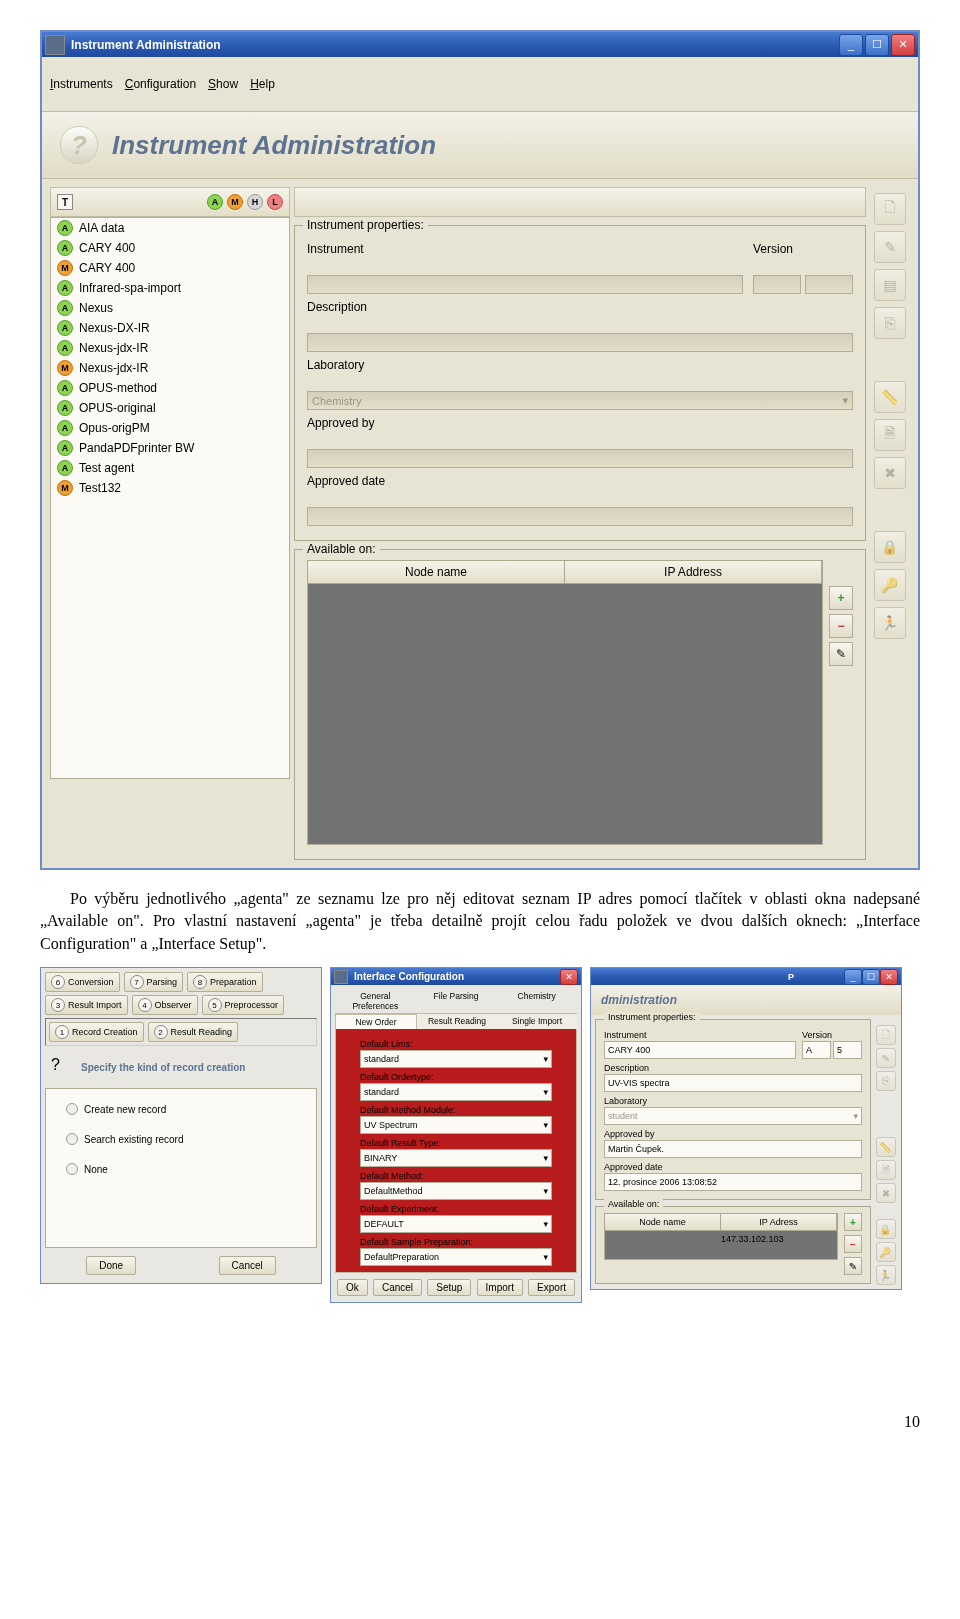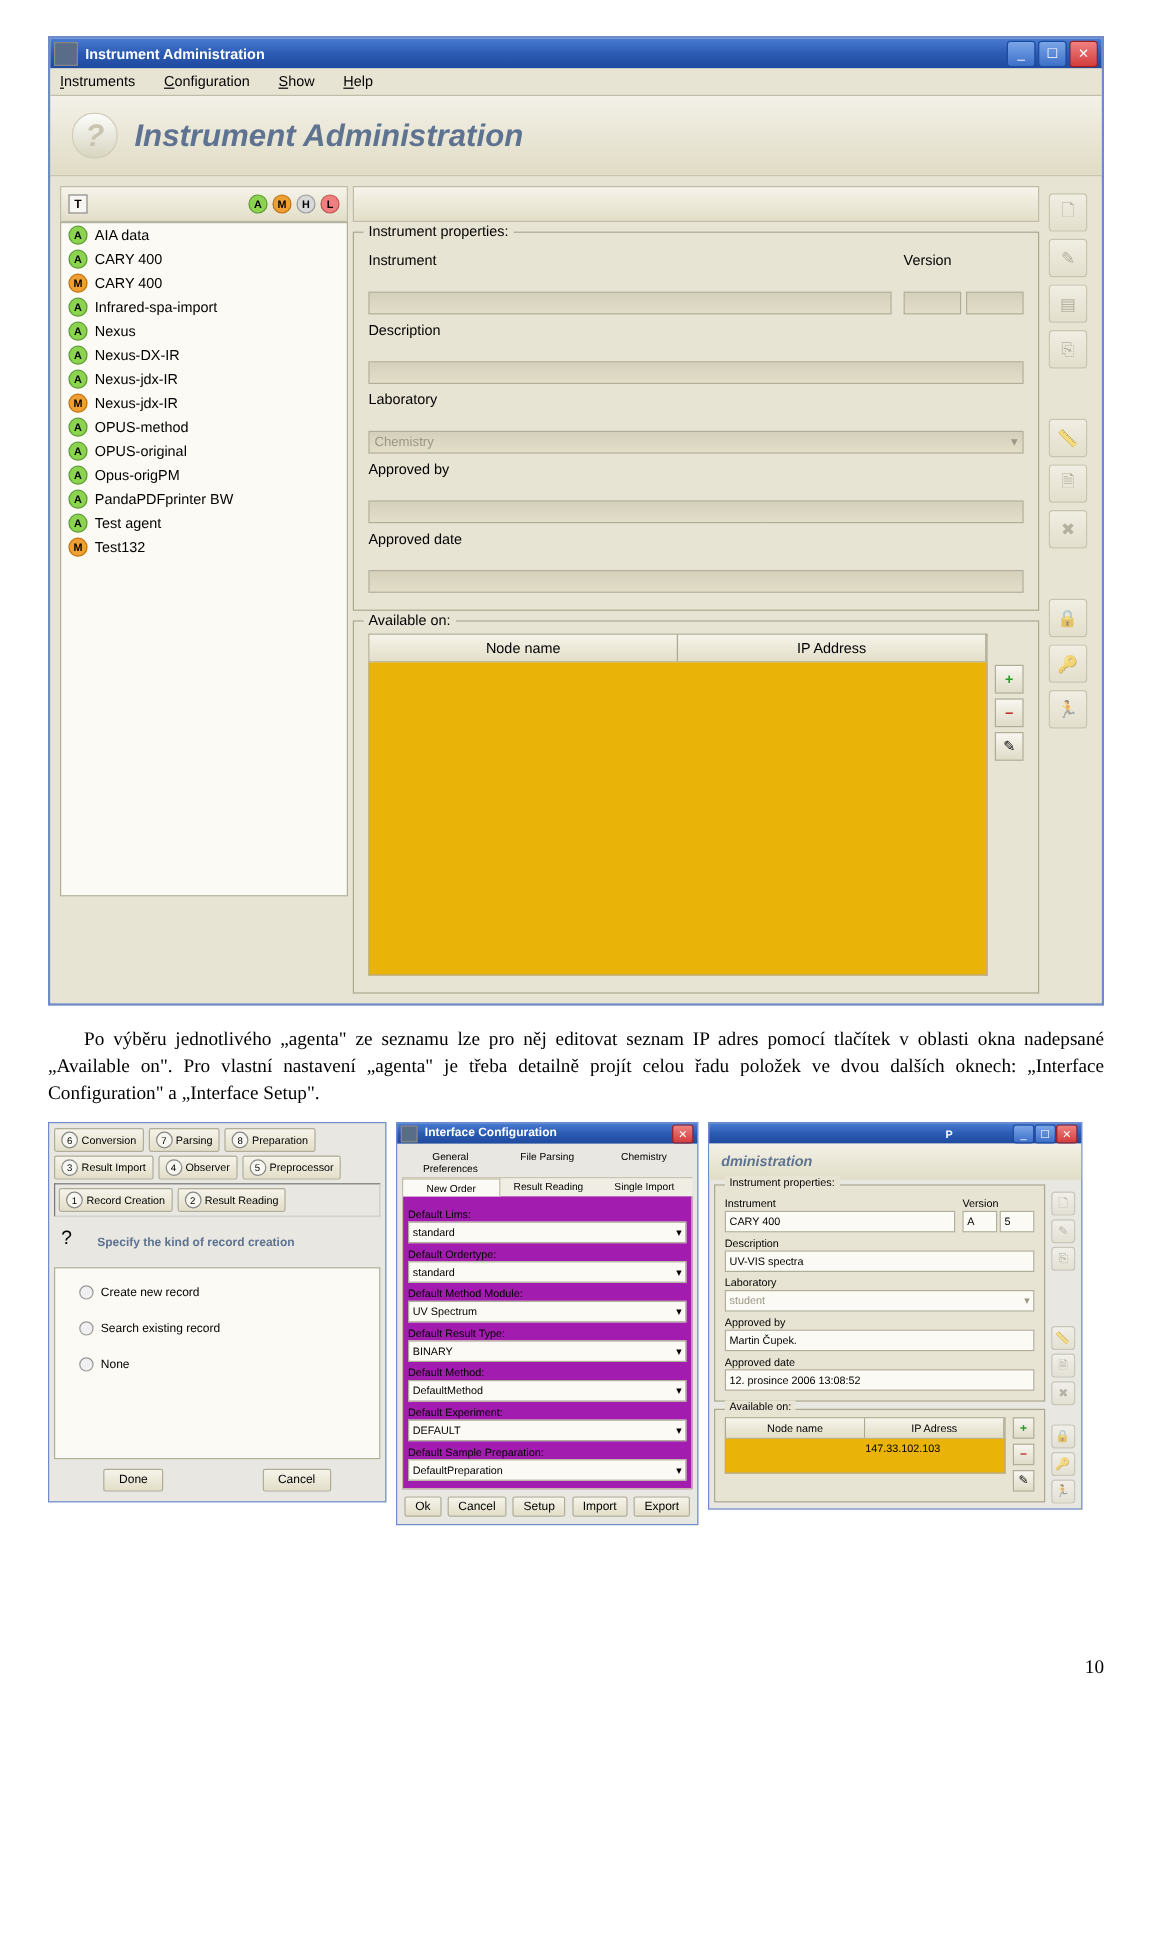--- a/index.html
+++ b/index.html
@@ -8,21 +8,21 @@
 
 
 .win { border:2px solid #6e8bcd; background:#e8e4d3; font-family:Tahoma,Arial,sans-serif; font-size:12px; margin-bottom:18px; }
 .titlebar { height:25px; background:linear-gradient(#4a7cd4,#2c5bb3 50%,#2c5bb3 50%,#1e4a9f); color:#fff; display:flex; align-items:center; padding:0 3px; }
 .title-icn { width:18px; height:18px; background:#5a6d88; margin-right:6px; border:1px solid #888; }
 .titlebar .title { flex:1; font-weight:bold; font-size:12px; }
 .winbtns { display:flex; gap:2px; }
 .winbtn { width:22px; height:20px; background:linear-gradient(#7aa6e8,#3c6fc8); border:1px solid #1e4a9f; border-radius:3px; display:flex; align-items:center; justify-content:center; color:#fff; font-size:11px; font-family:Arial; }
 .winbtn.close { background:linear-gradient(#f08080,#d43d3d); border-color:#a02020; }
 
-.menubar { background:#e8e4d3; padding:4px 8px; display:flex; gap:24px; border-bottom:1px solid #c0bca8; }
+.menubar { background:#e8e4d3; padding:20px 8px; display:flex; gap:12px; border-bottom:1px solid #c0bca8; }
 .menubar span { cursor:default; }
 
 .banner { background:linear-gradient(#f3f1e8,#e0dcc5); padding:14px 18px; display:flex; align-items:center; gap:14px; border-bottom:1px solid #c0bca8; }
 .banner .q { width:36px; height:36px; border-radius:18px; background:linear-gradient(#fcfcfa,#d8d5c0); display:flex; align-items:center; justify-content:center; color:#c8c4b0; font-size:26px; font-weight:bold; font-style:italic; border:1px solid #d0ccb8; }
 .banner .bigtitle { font-size:26px; font-weight:bold; color:#5d7391; font-style:italic; font-family:Arial,sans-serif; }
 
 .body1 { display:flex; padding:8px; gap:4px; background:#e8e4d3; min-height:600px; }
 .panelhead { background:linear-gradient(#f6f4ea,#e2dec8); border:1px solid #c0bca8; padding:3px 6px; display:flex; align-items:center; gap:4px; height:22px; }
 .smallbox { width:14px; height:14px; border:1px solid #888; background:#f8f6f0; display:inline-flex; align-items:center; justify-content:center; font-size:10px; font-weight:bold; }
 .typeicon { width:14px; height:14px; border-radius:50%; display:inline-flex; align-items:center; justify-content:center; font-size:9px; font-weight:bold; color:#000; font-family:Arial; }
@@ -38,21 +38,21 @@
 .centerpanel { flex:1; display:flex; flex-direction:column; gap:8px; }
 .group { border:1px solid #aba892; padding:10px 12px 14px; position:relative; background:#e8e4d3; }
 .group .lg { position:absolute; top:-8px; left:8px; background:#e8e4d3; padding:0 4px; font-size:12px; }
 .lbl { font-size:12px; margin-top:6px; display:block; }
 .fld { display:block; height:19px; background:linear-gradient(#d4d0bc,#e2dec8); border:1px solid #b0ad98; margin-top:19px; width:100%; box-sizing:border-box; padding:1px 4px; font-size:11px; }
 .fld.drop { display:flex; justify-content:space-between; align-items:center; }
 .fld.disabled { color:#9a9786; }
 .row2 { display:flex; gap:10px; }
 .colheader { display:flex; height:22px; border:1px solid #aba892; }
 .colheader div { background:linear-gradient(#f6f4ea,#e2dec8); border-right:1px solid #aba892; display:flex; align-items:center; justify-content:center; font-size:12px; flex:1; }
-.tablebox { background:#eab308; border:1px solid #b0ad98; border-top:none; height:260px; }
+.tablebox { background:#737373; border:1px solid #b0ad98; border-top:none; height:260px; }
 .sidebtns { display:flex; flex-direction:column; gap:4px; margin-left:6px; }
 .sbtn { width:22px; height:22px; background:linear-gradient(#f8f6f0,#e0dcc8); border:1px solid #b0ad98; display:flex; align-items:center; justify-content:center; font-size:12px; }
 
 .iconstrip { width:40px; display:flex; flex-direction:column; gap:6px; align-items:center; padding-top:6px; }
 .ibtn { width:30px; height:30px; background:linear-gradient(#f8f6f0,#e0dcc8); border:1px solid #b0ad98; border-radius:3px; display:flex; align-items:center; justify-content:center; color:#8a8878; font-size:14px; }
 .ibtn.off { opacity:.55; }
 
 
 .bottomrow { display:flex; gap:8px; align-items:flex-start; }
 .smallwin { border:1px solid #6e8bcd; background:#e8e7e1; font-family:Tahoma,Arial,sans-serif; font-size:10px; }
@@ -308,21 +308,21 @@
     <div style="display:flex;font-size:8.5px;border-bottom:1px solid #c0bca8">
       <span style="flex:1;text-align:center;padding:2px">General Preferences</span>
       <span style="flex:1;text-align:center;padding:2px">File Parsing</span>
       <span style="flex:1;text-align:center;padding:2px">Chemistry</span>
     </div>
     <div style="display:flex;font-size:8.5px;background:#f0eee4">
       <span style="flex:1;text-align:center;padding:2px;background:#fbfaf4;border:1px solid #c0bca8;border-bottom:none">New Order</span>
       <span style="flex:1;text-align:center;padding:2px">Result Reading</span>
       <span style="flex:1;text-align:center;padding:2px">Single Import</span>
     </div>
-    <div style="background:#a21caf;border:1px solid #c0bca8;border-top:none;padding:6px 4px">
+    <div style="background:#b91c1c;border:1px solid #c0bca8;border-top:none;padding:6px 24px">
       <span class="smlbl">Default Lims:</span>
       <span class="smfld">
               <span>standard</span>
               <span>▾</span>
             </span>
       <span class="smlbl">Default Ordertype:</span>
       <span class="smfld">
               <span>standard</span>
               <span>▾</span>
             </span>

